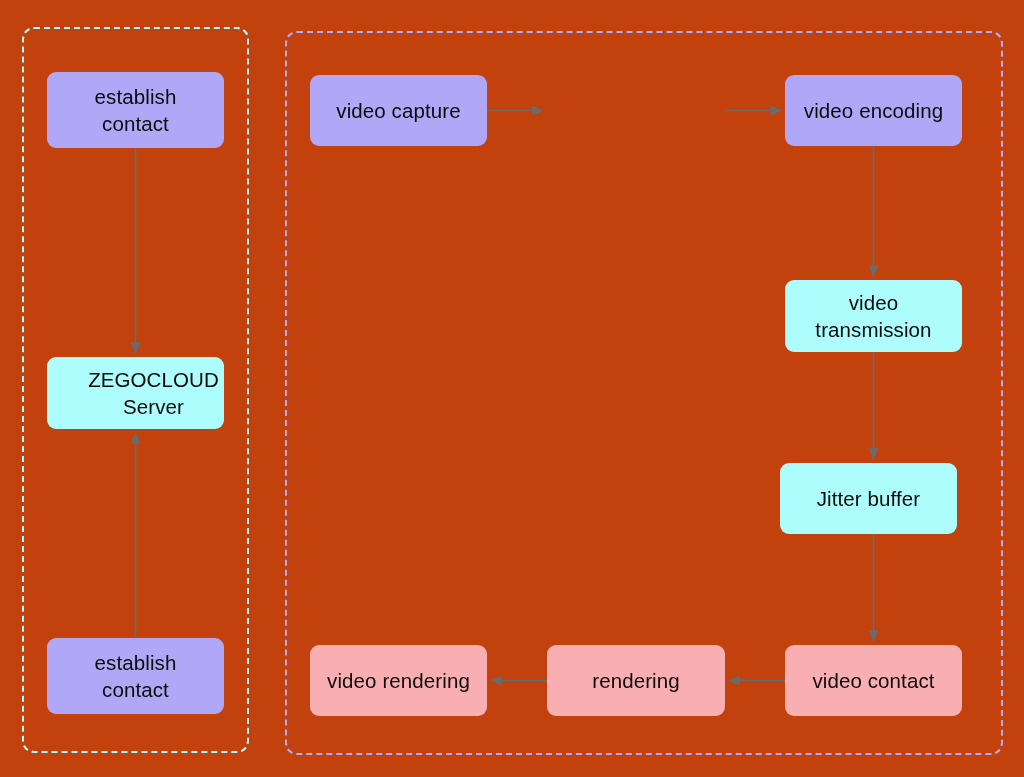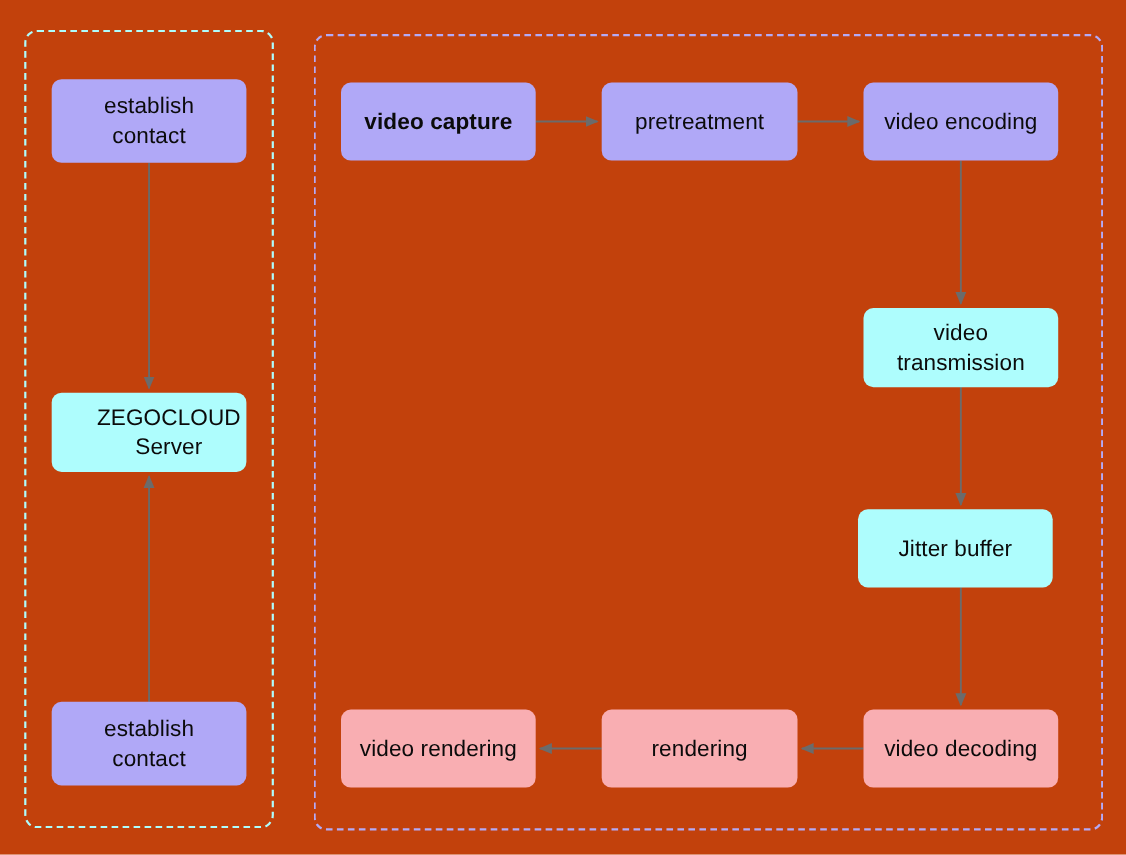--- a/index.html
+++ b/index.html
@@ -109,43 +109,40 @@
   <div class="node cyan" style="left:47px;top:357px;width:177px;height:72px;padding-left:44px;">
     <span class="label">ZEGOCLOUD
 Server</span>
   </div>
 
   <div class="node purple" style="left:47px;top:638px;width:177px;height:76px;">
     <span class="label">establish
 contact</span>
   </div>
 
-  <div class="node purple" style="left:310px;top:75px;width:177px;height:71px;font-weight:bold;">
+  <div class="node purple" style="left:310px;top:75px;width:177px;height:71px;">
     <span class="label">video capture</span>
   </div>
 
-  <div class="node purple" style="left:547px;top:75px;width:178px;height:71px;">
-    <span class="label">pretreatment</span>
-  </div>
 
   <div class="node purple" style="left:785px;top:75px;width:177px;height:71px;text-align:center;">
     <span class="label">video encoding</span>
   </div>
 
   <div class="node cyan" style="left:785px;top:280px;width:177px;height:72px;">
     <span class="label">video
 transmission</span>
   </div>
 
   <div class="node cyan" style="left:780px;top:463px;width:177px;height:71px;">
     <span class="label">Jitter buffer</span>
   </div>
 
   <div class="node pink" style="left:785px;top:645px;width:177px;height:71px;">
-    <span class="label">video decoding</span>
+    <span class="label">video contact</span>
   </div>
 
   <div class="node pink" style="left:547px;top:645px;width:178px;height:71px;">
     <span class="label">rendering</span>
   </div>
 
   <div class="node pink" style="left:310px;top:645px;width:177px;height:71px;">
     <span class="label">video rendering</span>
   </div>
 

